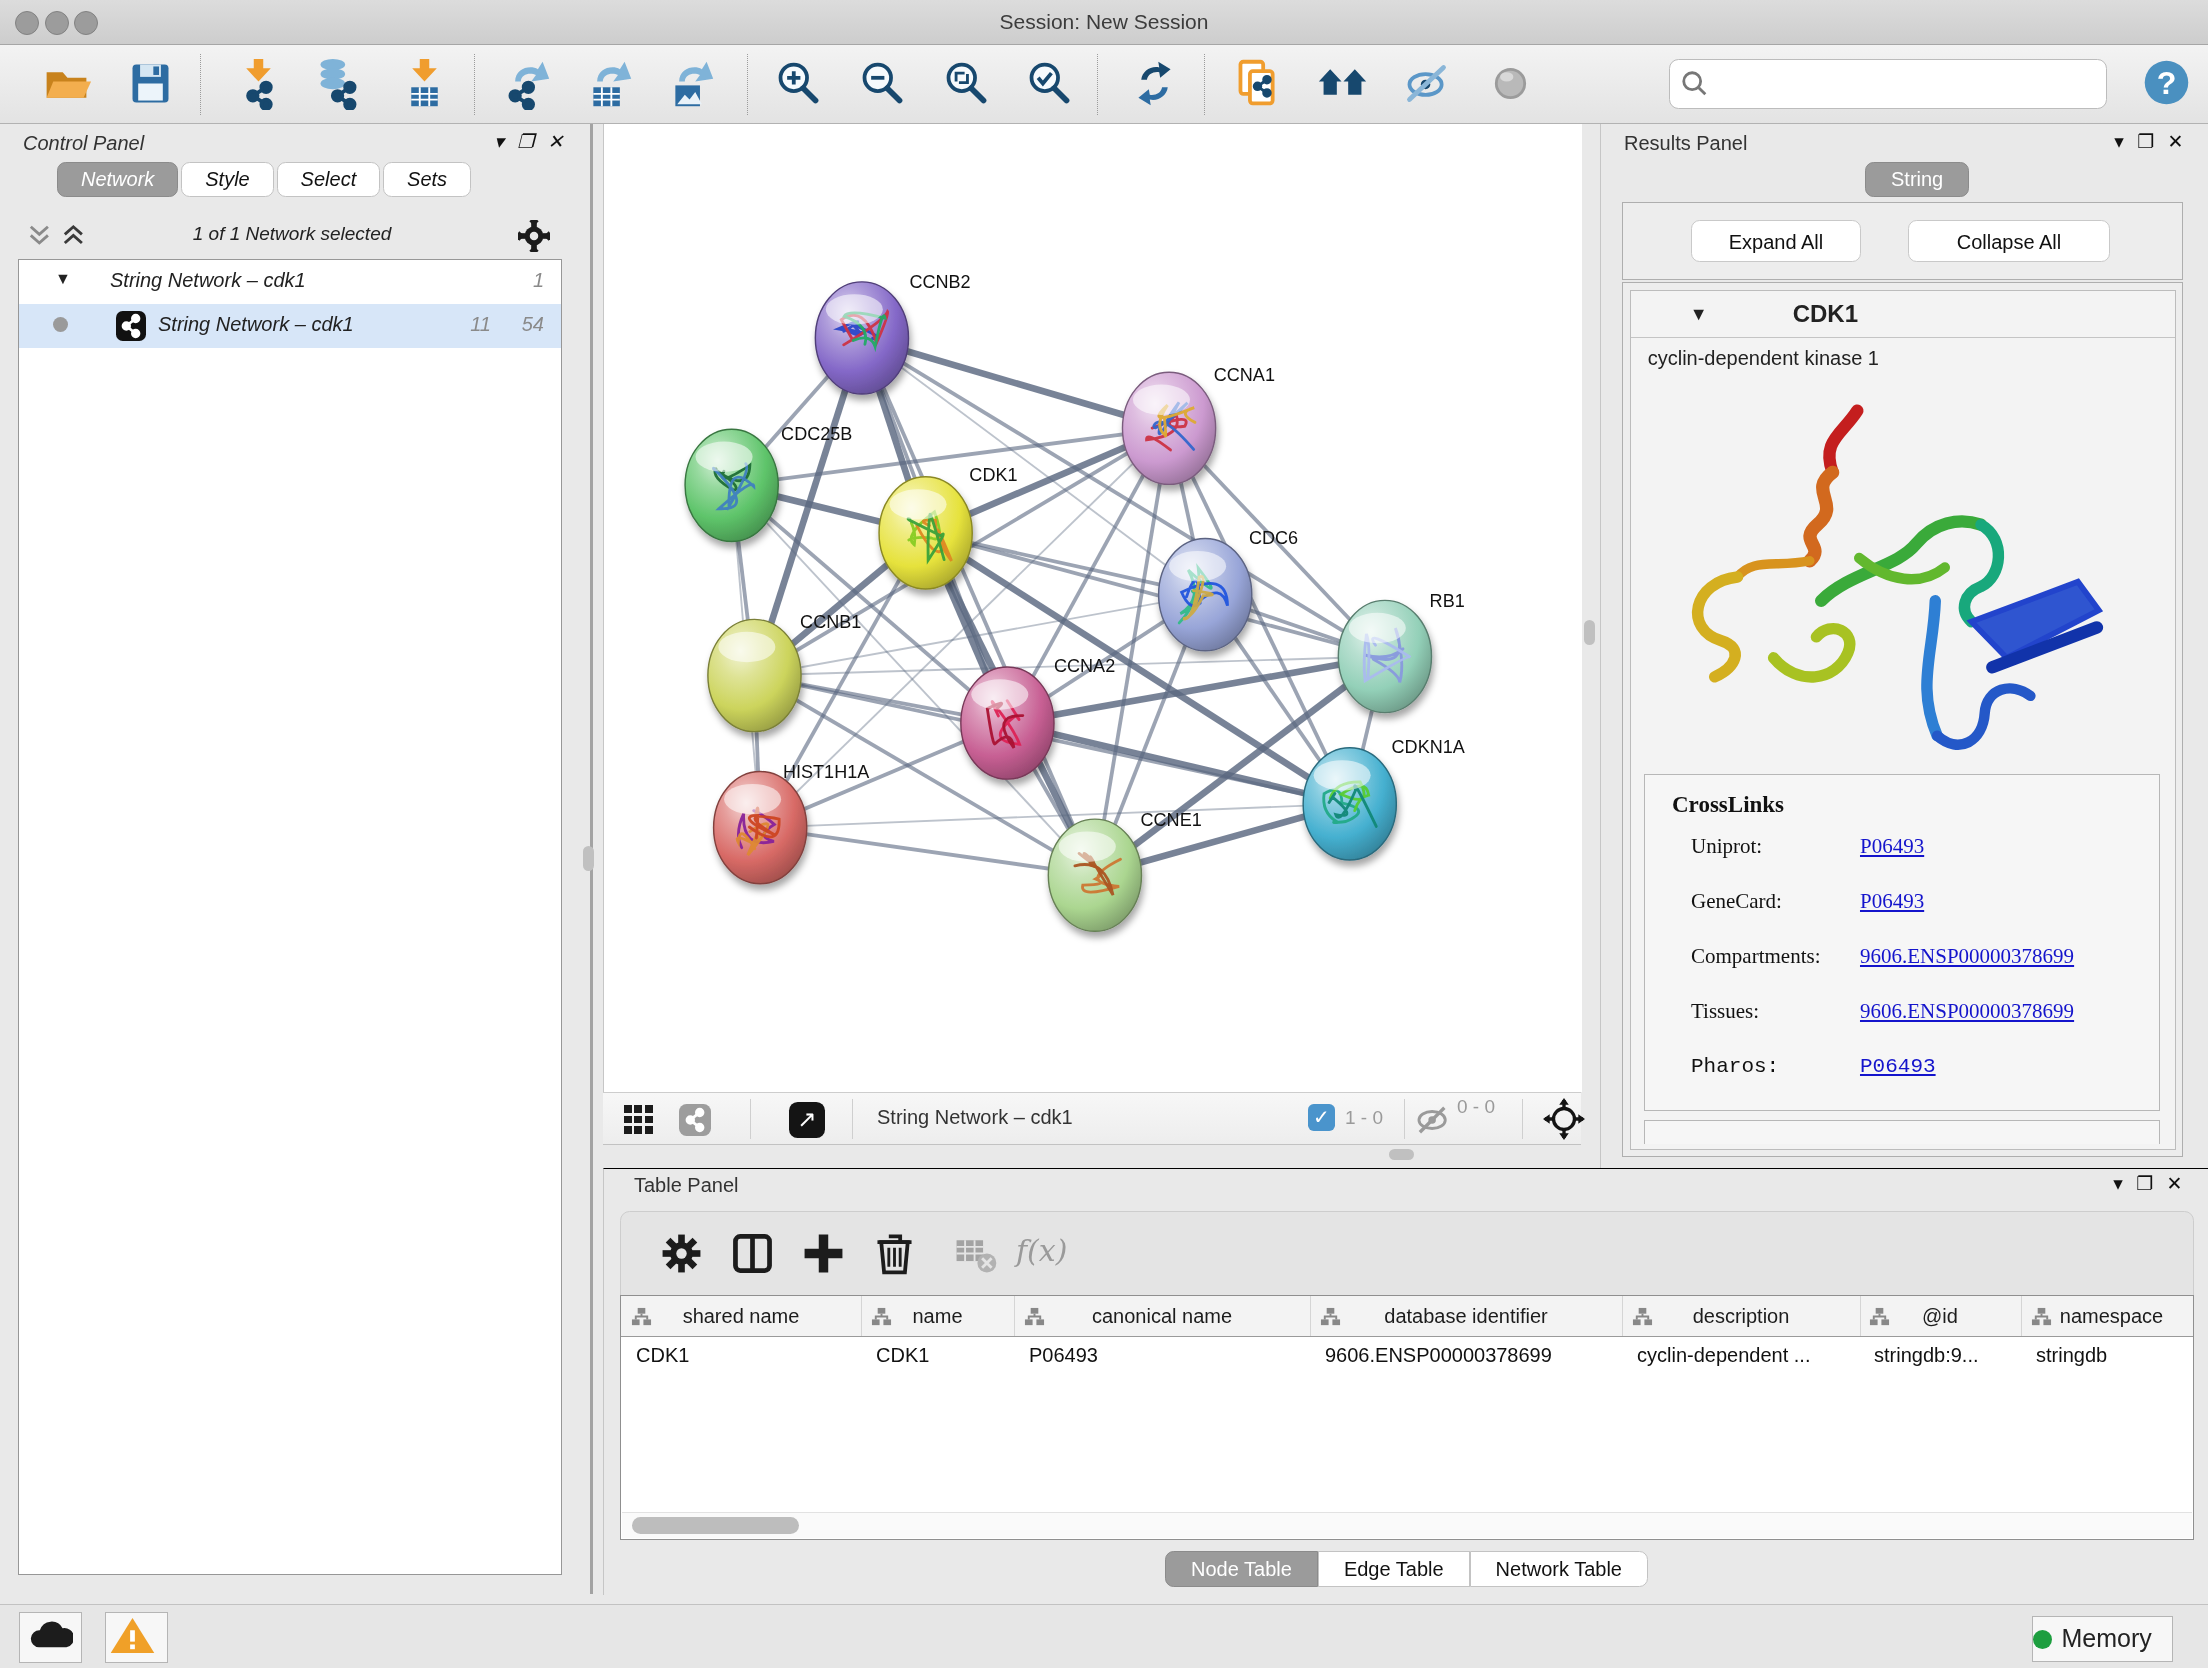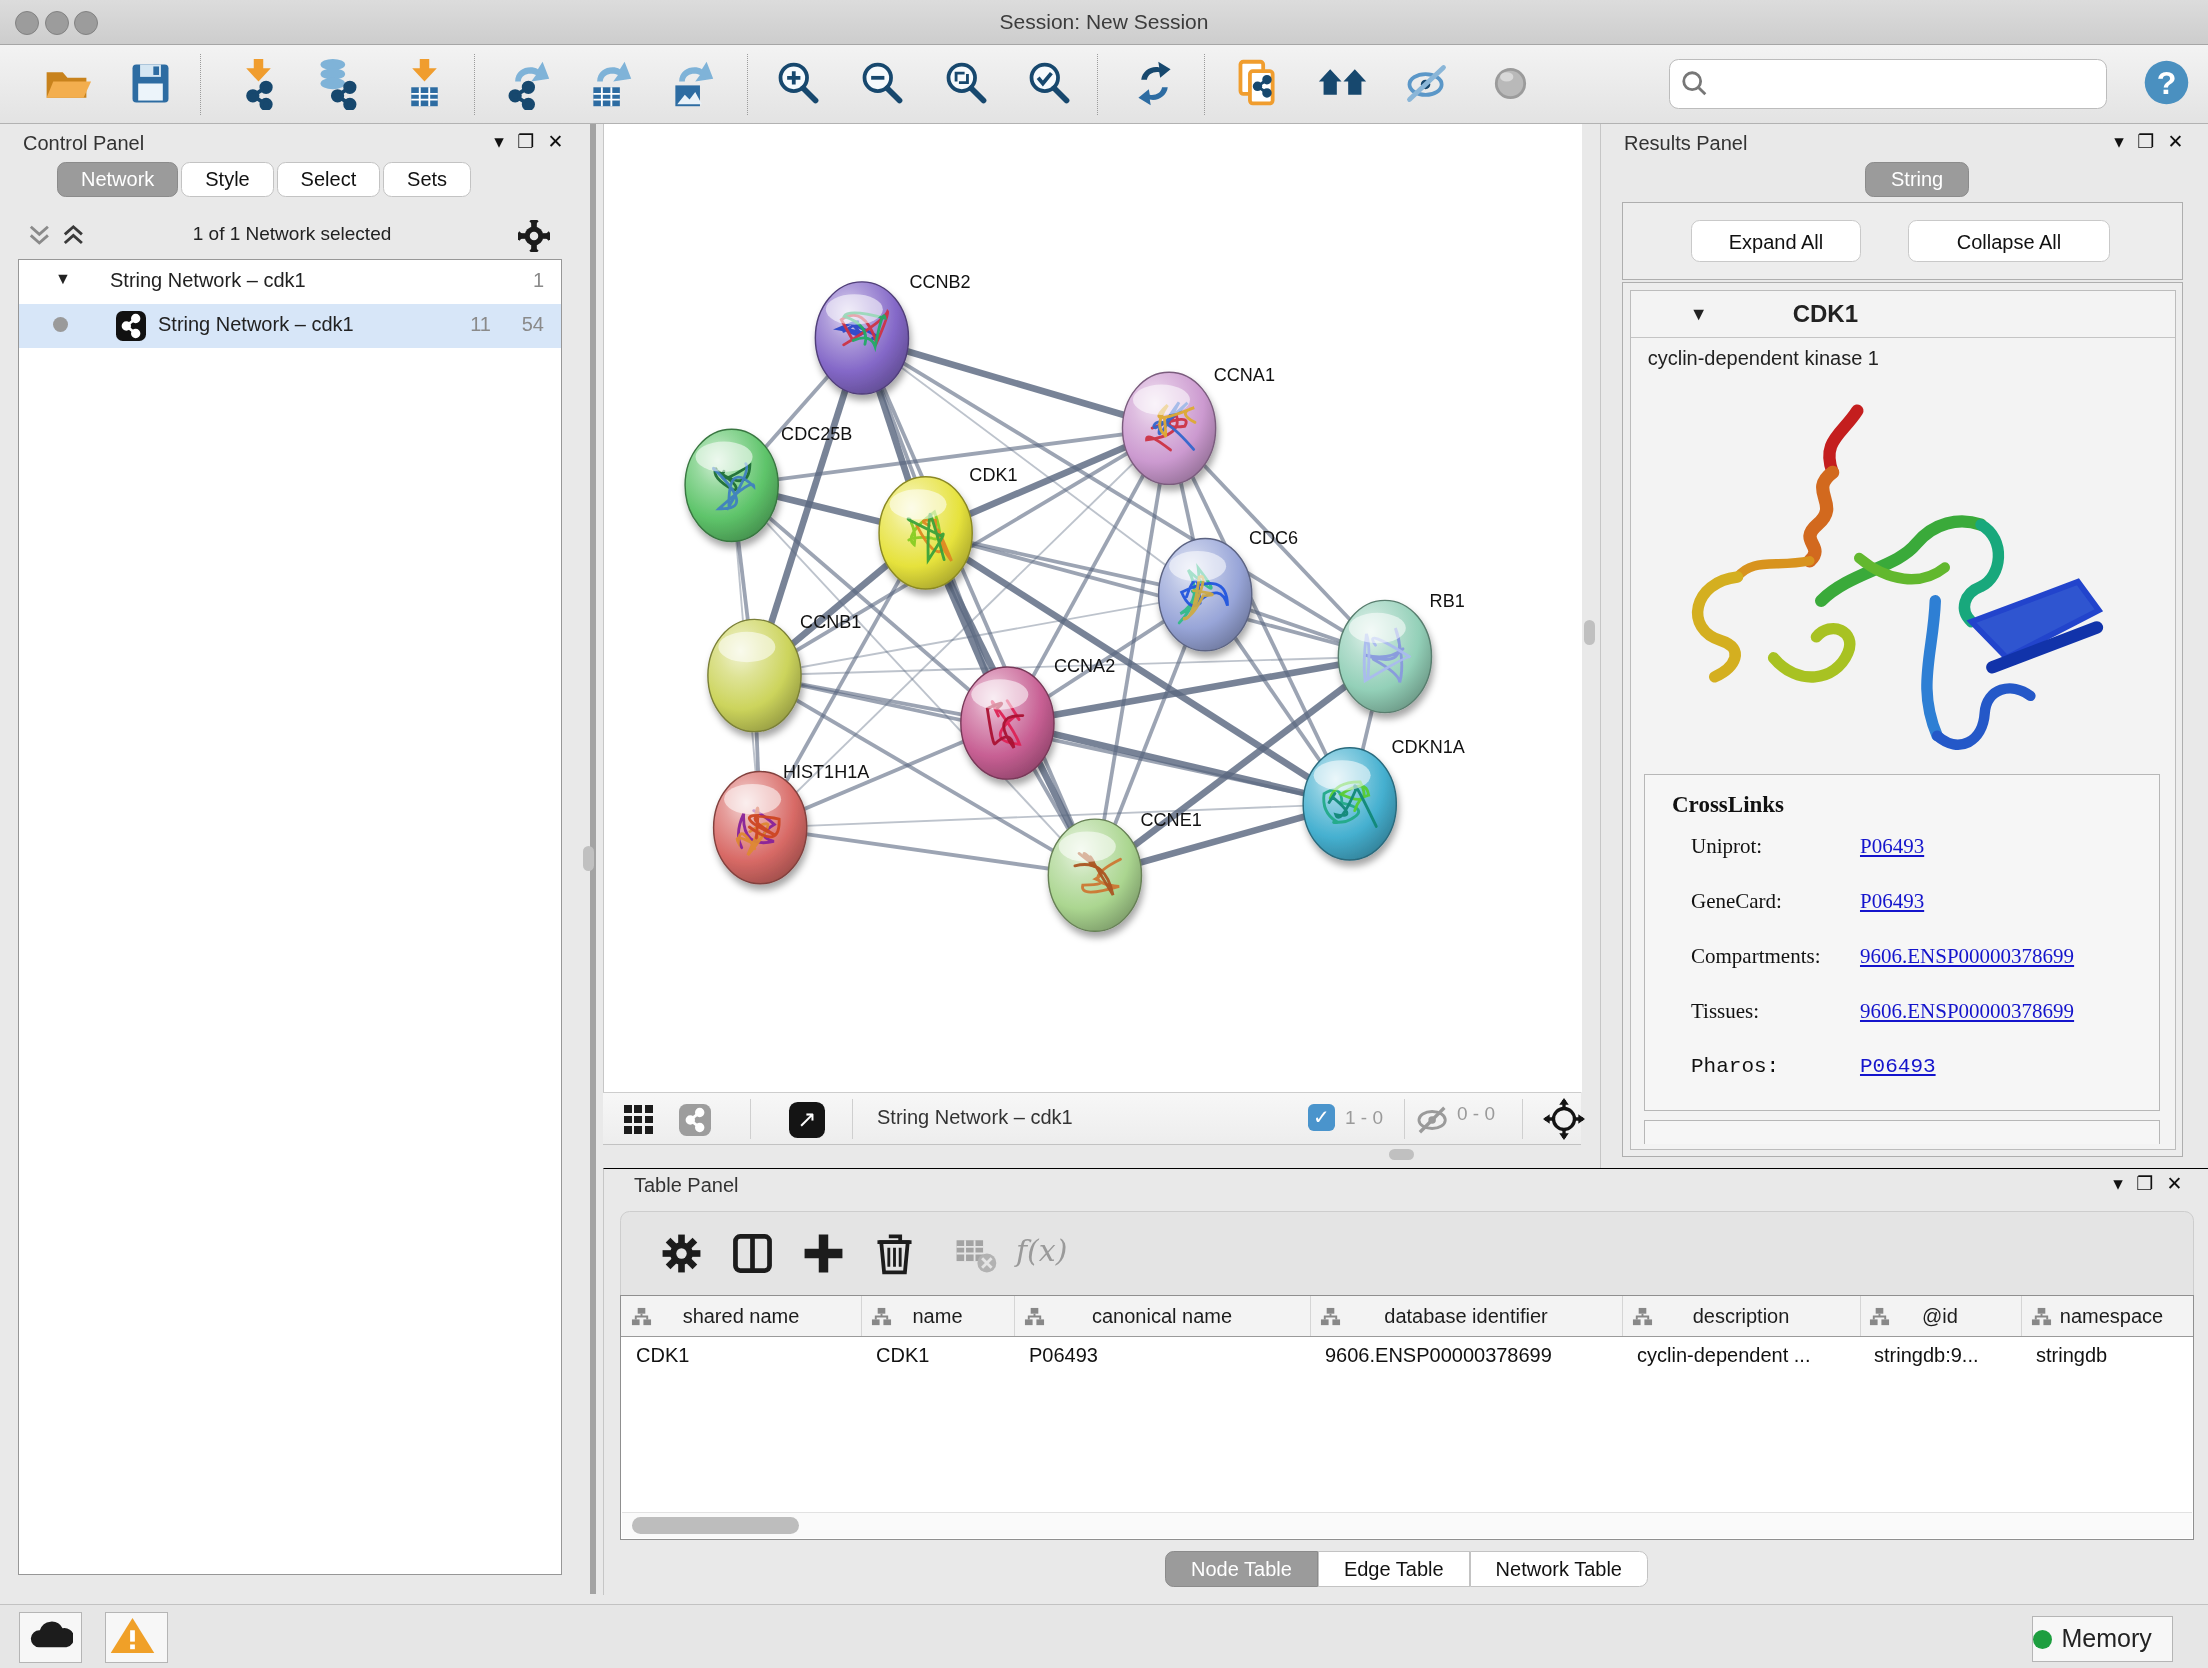--- a/index.html
+++ b/index.html
@@ -25,21 +25,21 @@
                 outline:none;font-size:21px;background:transparent;}
   
   .ptitle{font-size:20px;color:#333;}
   .wicons{position:absolute;top:0;right:13.3px;font-size:19px;color:#111;letter-spacing:13.3px;}
   .wicons b{font-weight:normal;cursor:default;}
   .tabbar .tab{display:inline-block;padding:4.8px 23px;margin-right:2.9px;font-size:20px;
                background:#fff;border:1px solid #c3c3c3;border-radius:8.6px;color:#111;}
   .tabbar .tab.sel{background:#9b9b9b;border-color:#8b8b8b;color:#fff;}
   
   .cpanel{position:absolute;left:0;top:124px;width:590px;height:1470px;background:#e9e9e9;
-          border-right:6px solid #a3a3a3;}
+          border-right:3px solid #a3a3a3;font-style:italic;}
   .cpanel .head{position:absolute;left:23px;top:7.6px;}
   .cpanel .tabbar{position:absolute;left:57px;top:38px;}
   .selrow{position:absolute;left:19px;top:91px;width:546px;height:42px;font-size:19px;color:#222;}
   .selrow .txt{position:absolute;left:0;width:100%;text-align:center;top:7.6px;}
   .treebox{position:absolute;left:18px;top:135px;width:542px;height:1314px;background:#fff;
            border:1px solid #979797;}
   .trow{position:relative;height:44px;font-size:20px;}
   .trow .cnt{position:absolute;color:#8a8a8a;}
   .trow.sel{background:#d7e6f8;}
   .sharebadge{display:inline-block;width:30px;height:30px;border-radius:6.7px;background:#111;
@@ -589,21 +589,21 @@
     <span class="vsep" style="left:249px"></span>
     <span class="nettitle">String Network – cdk1</span>
     <span class="checkbadge" style="left:705px">✓</span>
     <span class="badgetxt" style="position:absolute;left:742px;top:14.3px">1 - 0</span>
     <span class="vsep" style="left:801px"></span>
     <svg width="42" height="32" style="position:absolute;left:810px;top:10.5px" viewBox="0 0 44 34">
         <ellipse cx="20" cy="17" rx="14" ry="9" fill="none" stroke="#9a9a9a" stroke-width="3"></ellipse>
         <circle cx="20" cy="17" r="4" fill="#9a9a9a"></circle>
         <path d="M7 30 33 4" stroke="#9a9a9a" stroke-width="3.5"></path>
       </svg>
-    <span class="badgetxt" style="position:absolute;left:854px;top:10px">0 - 0</span>
+    <span class="badgetxt" style="position:absolute;left:854px;top:3px">0 - 0</span>
     <span class="vsep" style="left:919px"></span>
     <svg width="42" height="42" style="position:absolute;left:940px;top:4.8px" viewBox="0 0 44 44">
         <g stroke="#141414" stroke-width="3.5" fill="none">
           <circle cx="22" cy="22" r="11"></circle>
           <path d="M22 2v10M22 32v10M2 22h10M32 22h10"></path>
         </g>
         <path d="M22 0l5 7h-10z M22 44l5-7h-10z M0 22l7-5v10z M44 22l-7-5v10z" fill="#141414"></path>
       </svg>
   </div>
 

